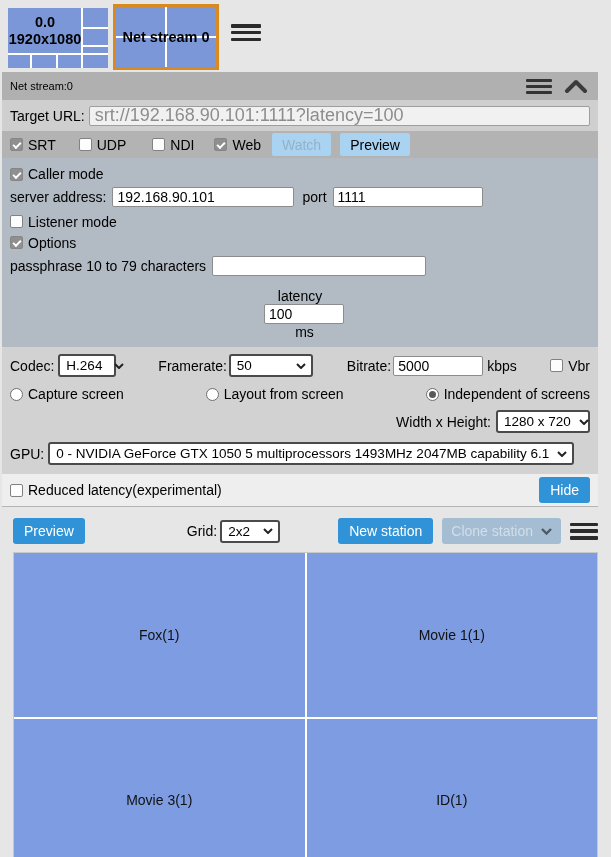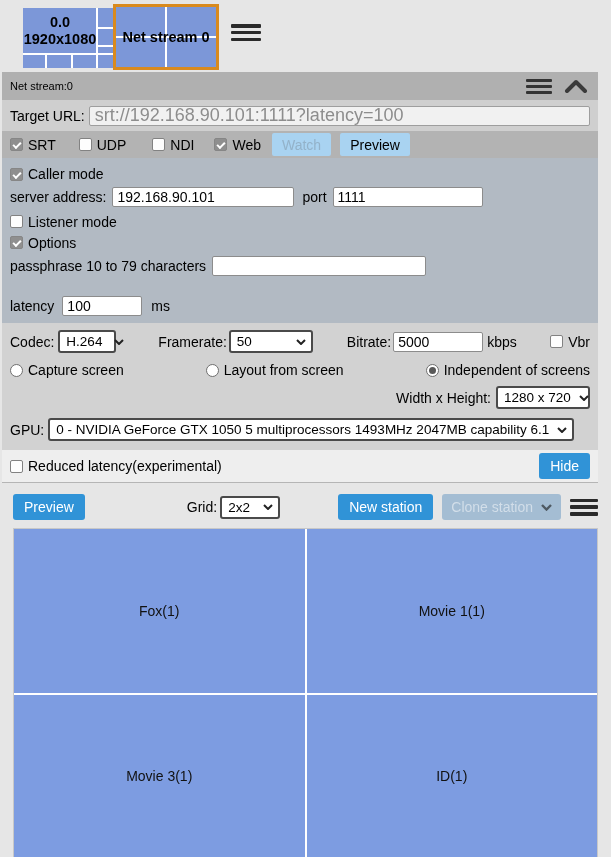--- a/index.html
+++ b/index.html
@@ -3,21 +3,21 @@
 <meta charset="utf-8">
 <style>
   * { margin:0; padding:0; box-sizing:border-box; }
   html,body { width:611px; height:857px; }
   body { background:#e6e6e6; font-family:"Liberation Sans", sans-serif; font-size:14px; color:#000; overflow:hidden; }
 
   
   .topbar { position:relative; height:72px; }
   .tile { position:absolute; background:#7c97d8; }
   .tile-line { position:absolute; background:#fff; }
-  .tile1 { left:23px; top:8px; width:100px; height:60px; }
+  .tile1 { left:8px; top:8px; width:100px; height:60px; }
   .tile1-label { position:absolute; left:0; top:0; width:74px; height:46px; display:flex; flex-direction:column; align-items:center; justify-content:center; font-weight:bold; font-size:14.5px; line-height:1.2; }
   .tile2 { left:113px; top:4px; width:106px; height:66px; border:3px solid #d98a1e; }
   .tile2-label { position:absolute; inset:0; display:flex; align-items:center; justify-content:center; font-weight:bold; font-size:14.5px; }
   .burger { display:inline-flex; flex-direction:column; justify-content:space-between; cursor:pointer; }
   .burger i { display:block; background:#2a2a2a; border-radius:1px; }
   .burger-top { position:absolute; left:231px; top:24px; width:30px; height:17px; }
   .burger-top i { height:3.5px; }
 
   .main { margin:0 13px 0 2px; }
 
@@ -161,21 +161,21 @@
     <div class="frow" style="height:21px;">
       <span class="ck">
         <span class="cb checked"></span>
         <span>Options</span>
       </span>
     </div>
     <div class="frow" style="margin:3px 0;">
       <label>passphrase 10 to 79 characters</label>
       <input class="txt" style="width: 214px; margin-left: 6px;" value="">
     </div>
-    <div class="frow" style="margin-top:20px;">
+    <div class="frow" style="margin-top:12px;flex-direction:column;">
       <label>latency</label>
       <input class="txt" style="width: 80px; margin-left: 8px;" value="100">
       <label style="margin-left:9px;">ms</label>
     </div>
   </div>
 
   <div class="sec-enc">
     <div class="frow">
       <label>Codec:</label>
       <span class="sel" style="width:58px;margin-left:4px;gap:12px;">

